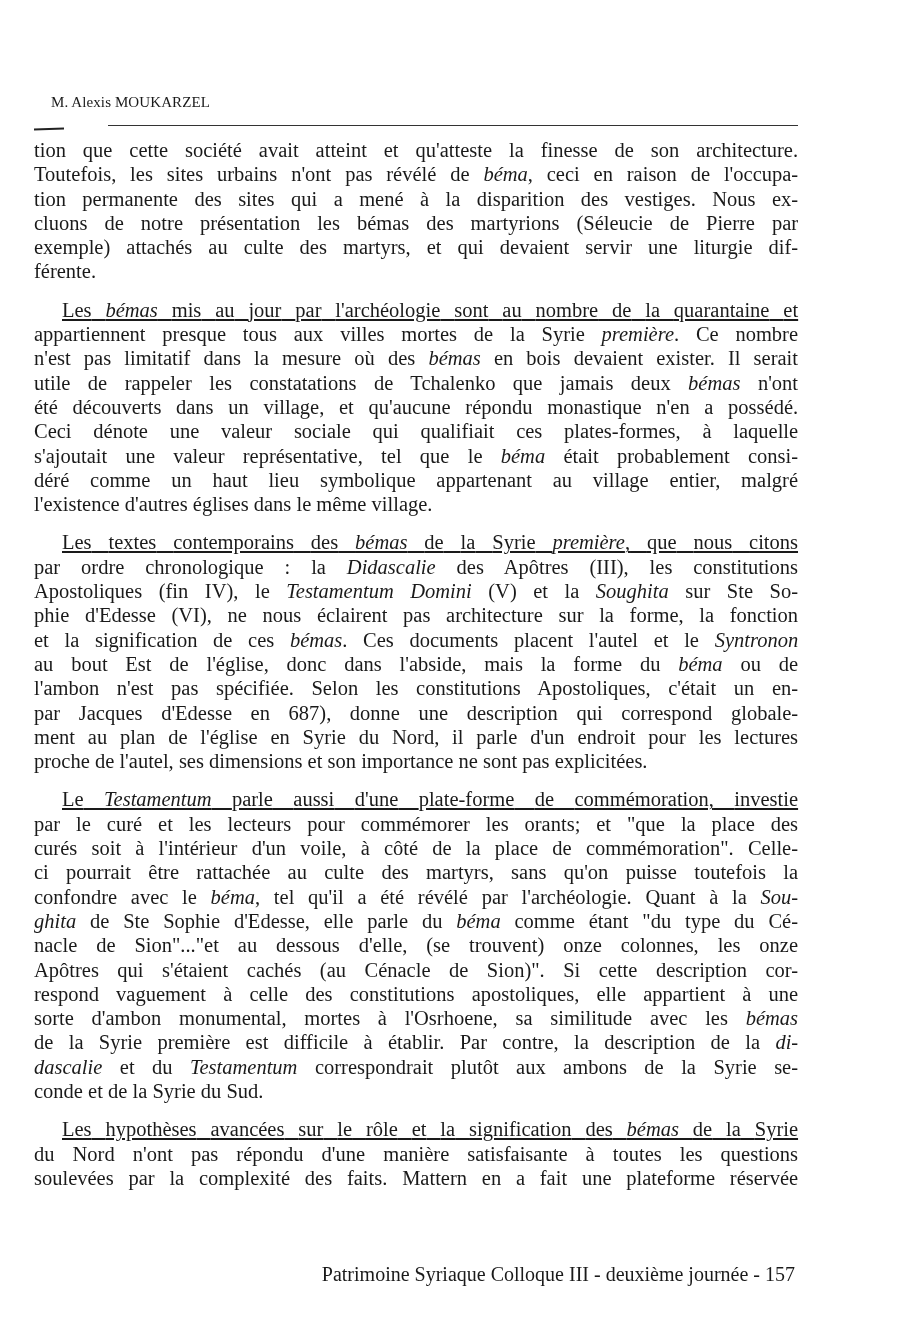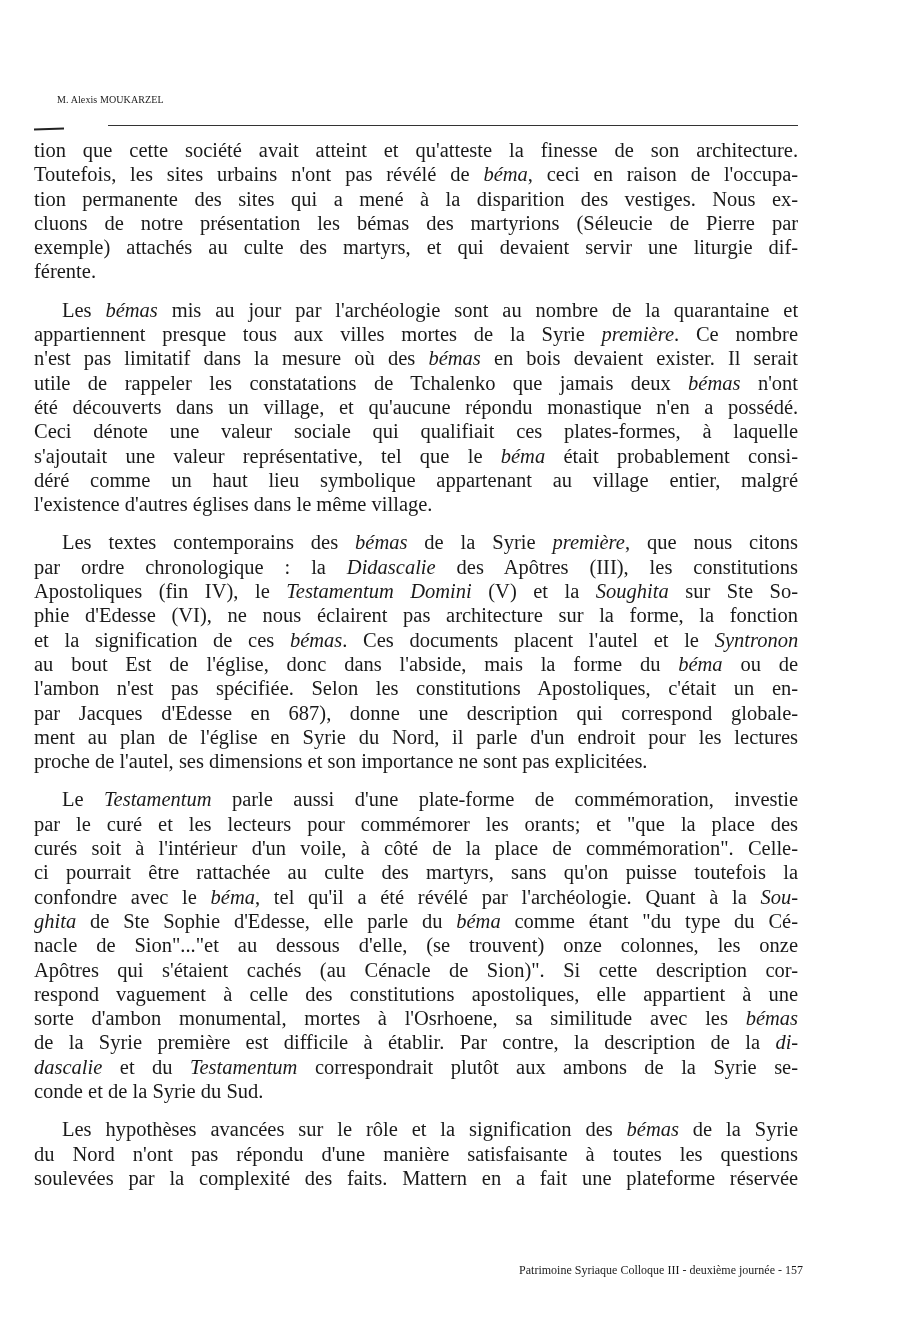--- a/index.html
+++ b/index.html
@@ -1,28 +1,28 @@
 <!DOCTYPE html>
 <html><head>
 <meta charset="utf-8">
 <style>
   html, body { margin: 0; padding: 0; background: #ffffff; }
   body { width: 915px; height: 1329px; position: relative; overflow: hidden;
          font-family: "Liberation Serif", serif; color: #1a1a1a; }
-  .header { position: absolute; left: 57px; top: 94px; font-size: 10px; letter-spacing: 0.1px; }
+  .header { position: absolute; left: 51px; top: 94px; font-size: 15px; letter-spacing: 0.1px; }
   .rule-short { position: absolute; left: 34px; top: 128px; width: 30px; height: 2px; background: #222; transform: rotate(-2deg); }
   .rule-long { position: absolute; left: 108px; top: 125px; width: 690px; height: 1px; background: #333; }
   .body { position: absolute; left: 34px; top: 134px; width: 764px; font-size: 20.5px; line-height: 24.3px; }
   .para { margin: 4px 0 14px 0; }
   .line { display: block; text-align: justify; text-align-last: justify; white-space: nowrap; height: 24.3px; overflow: visible; }
   .line.last { text-align-last: left; }
-  .line.indent { padding-left: 28px; }
+  .line.indent { padding-left: 28px; text-decoration: underline; }
   .line span { white-space: pre; }
   .it { font-style: italic; }
-  .footer { position: absolute; right: 112px; top: 1263px; font-size: 12px; }
+  .footer { position: absolute; right: 120px; top: 1263px; font-size: 20px; }
 </style>
 </head>
 <body>
 
 <div class="header">M. Alexis MOUKARZEL</div>
 <div class="rule-short"></div>
 <div class="rule-long"></div>
 
 <div class="body" id="body">
     <div class="para">

